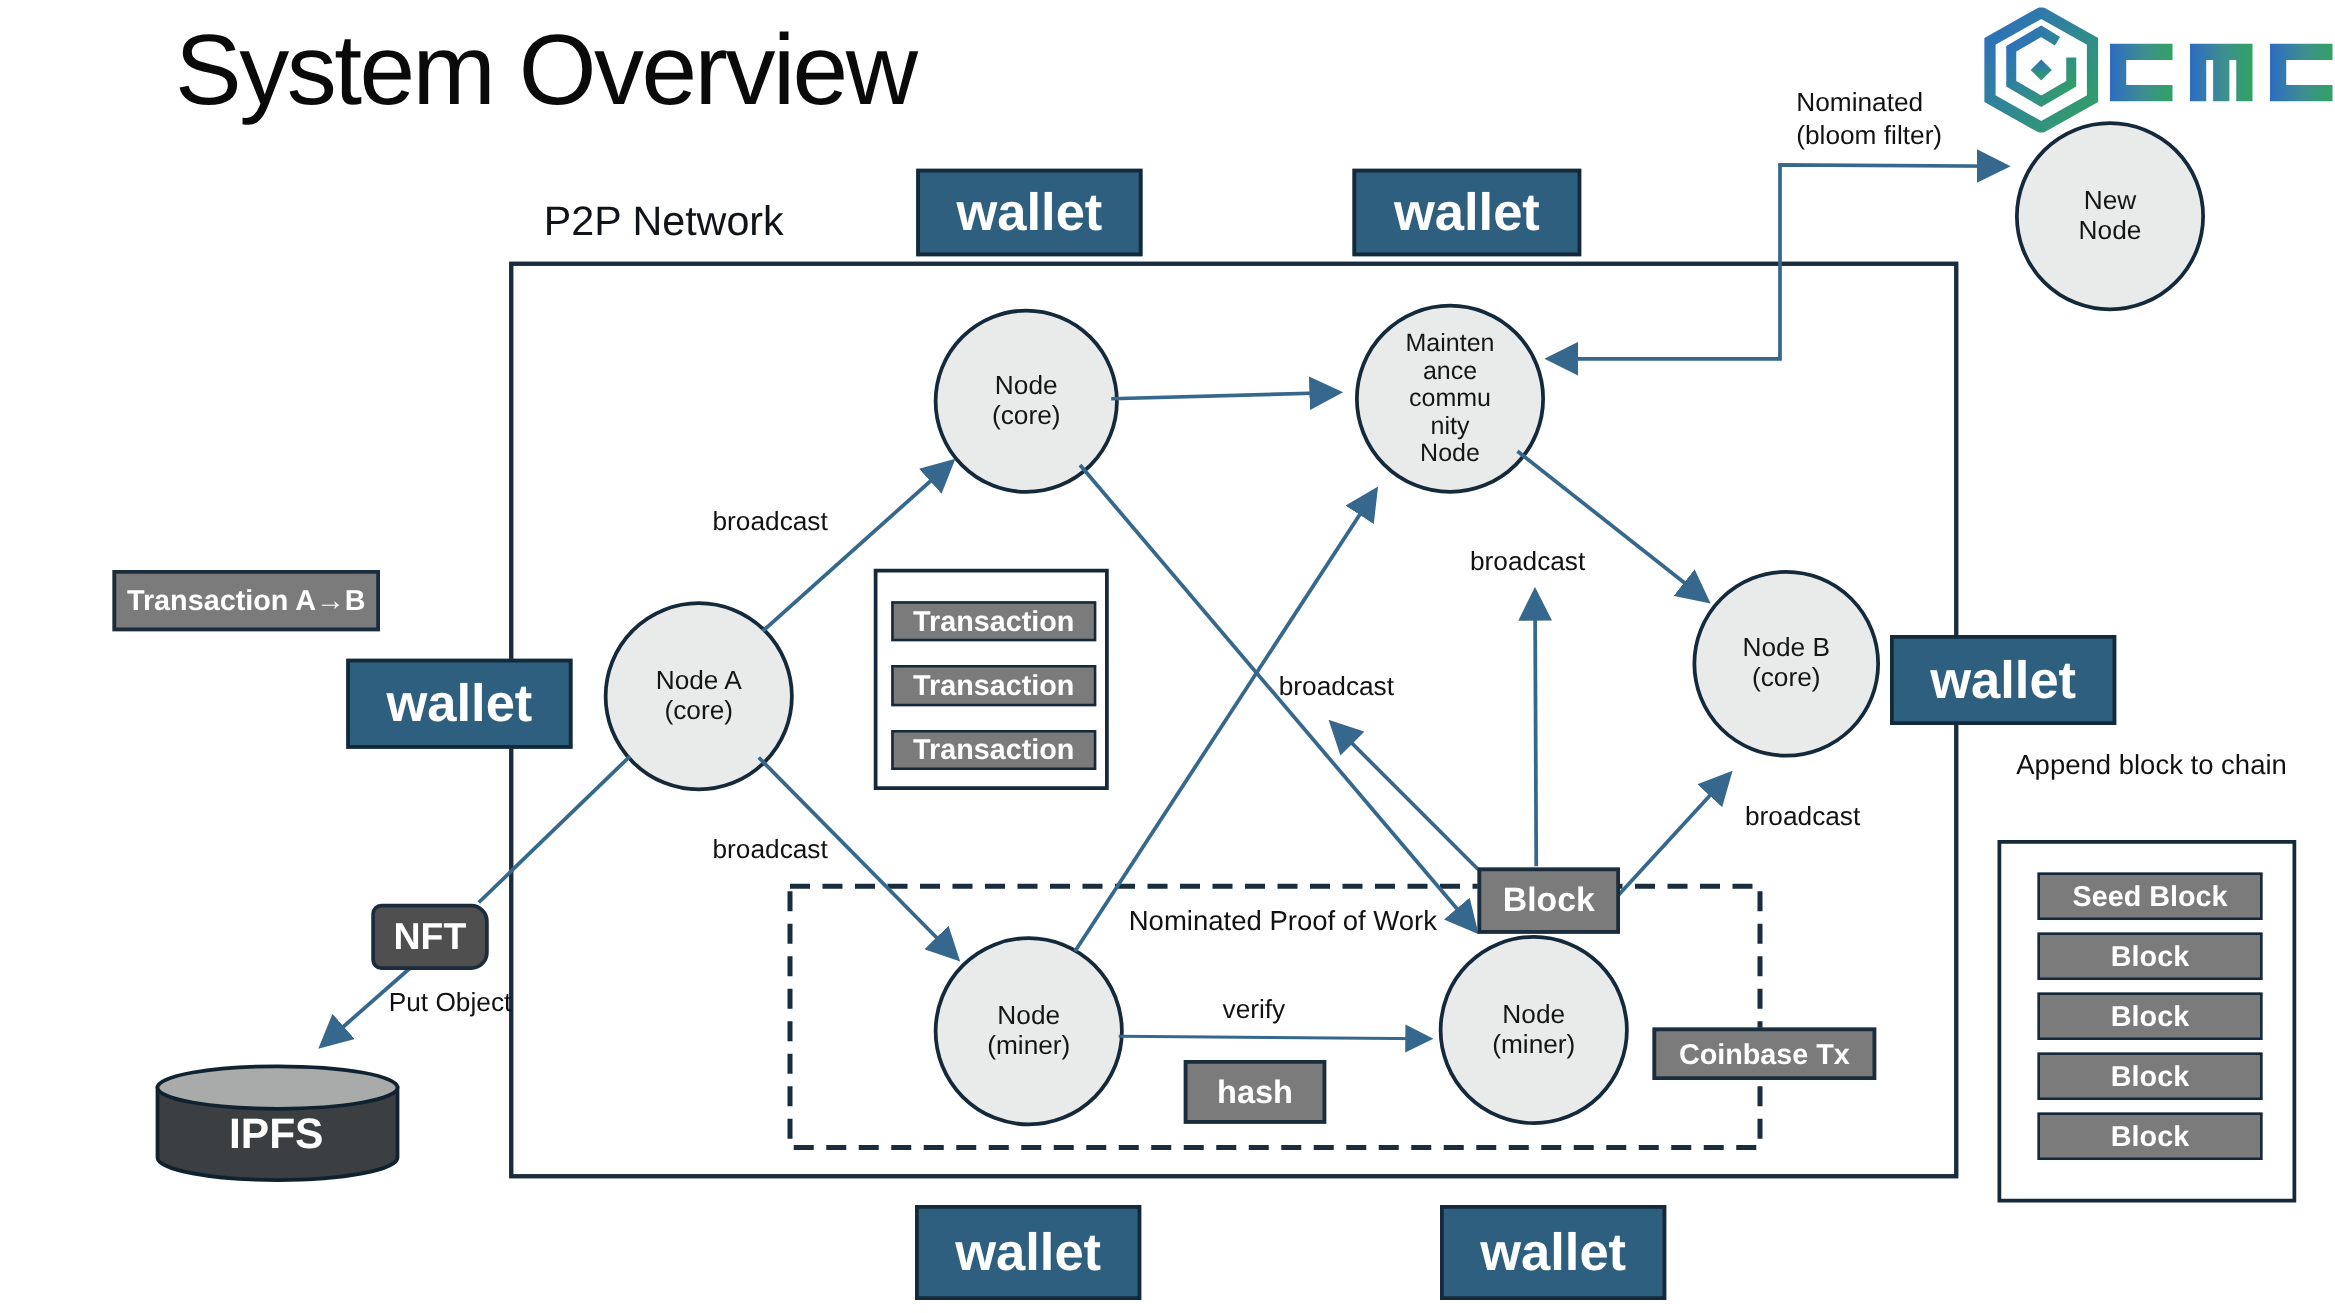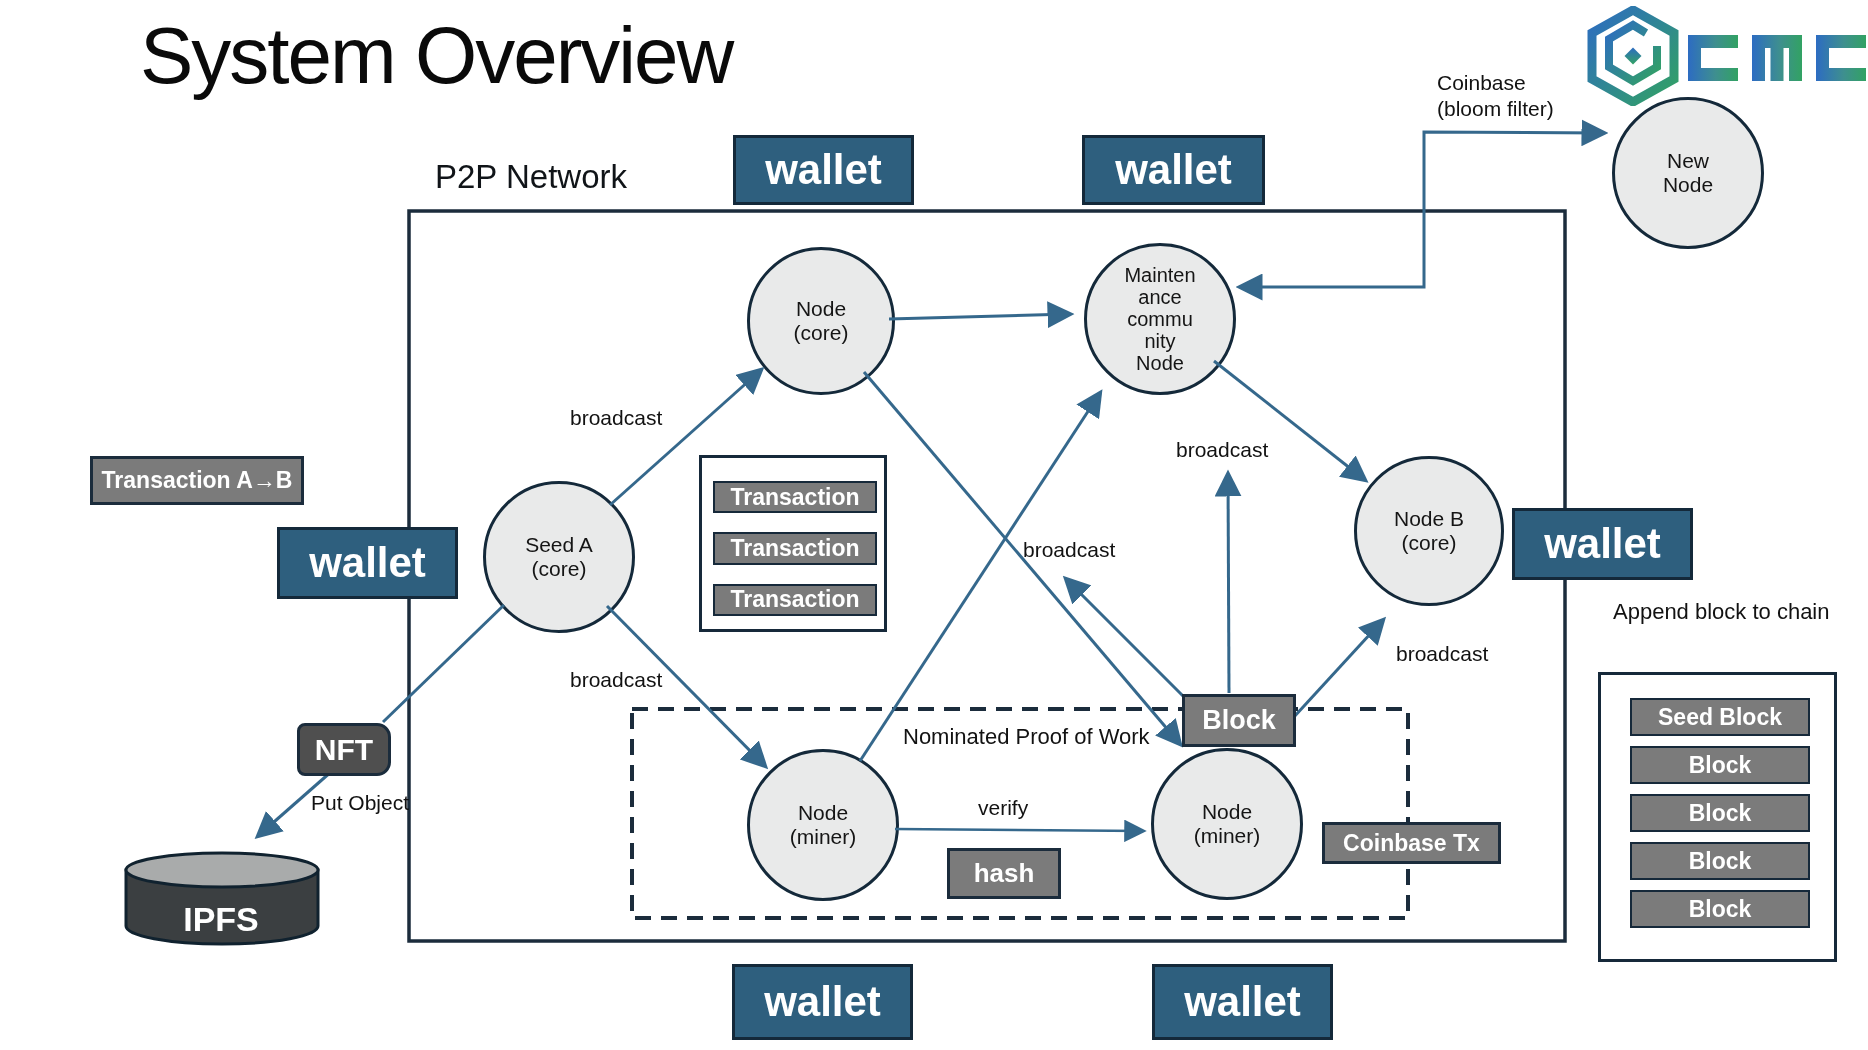--- a/index.html
+++ b/index.html
@@ -12,21 +12,21 @@
   .circle{position:absolute;z-index:1;border:3.5px solid #14293a;background:#e9eaea;border-radius:50%;
           display:flex;align-items:center;justify-content:center;text-align:center;
           color:#151515;font-size:21px;line-height:24px;}
   .wallet{position:absolute;z-index:3;background:#2e5f7e;border:3px solid #14293a;color:#fff;
           display:flex;align-items:center;justify-content:center;font-size:42px;font-weight:700;}
   .gbox{position:absolute;z-index:3;background:#7b7b7b;border:3px solid #1b2c3c;color:#fff;
         display:flex;align-items:center;justify-content:center;font-weight:700;}
   .whitebox{position:absolute;z-index:3;background:#ffffff;border:3px solid #16293a;}
   .lbl{position:absolute;z-index:4;color:#121212;font-size:21px;white-space:nowrap;}
   #nft{background:#4f4f4f;border-radius:8px 14px 14px 8px;font-size:30px;}
-  #ipfs-text{z-index:4;color:#fff;font-size:34px;font-weight:700;text-align:center;margin-top:12px;}
+  #ipfs-text{z-index:4;color:#fff;font-size:34px;font-weight:700;text-align:center;}
   #tx-stack{display:flex;flex-direction:column;gap:19px;padding:23px 11px 13px 11px;box-sizing:border-box;}
   #chain-box{display:flex;flex-direction:column;gap:10px;padding:23px 0 0 29px;box-sizing:border-box;margin-top:40px;}
   .tx-item{position:relative;width:164px;height:41px;background:#7b7b7b;border:2.5px solid #16293a;
            color:#fff;font-size:23px;font-weight:700;display:flex;align-items:center;justify-content:center;box-sizing:border-box;}
   .chain-item{position:relative;width:180px;height:38px;background:#7b7b7b;border:2.5px solid #16293a;
            color:#fff;font-size:23px;font-weight:700;display:flex;align-items:center;justify-content:center;box-sizing:border-box;}
   #logo{position:absolute;left:1586px;top:6px;z-index:4;}
   .hs{line-height:26px;}
 </style>
 </head>
@@ -103,21 +103,21 @@
     <div>
       <span style="display:block">Mainten</span>
       <span style="display:block">ance</span>
       <span style="display:block">commu</span>
       <span style="display:block">nity</span>
       <span style="display:block">Node</span>
     </div>
   </div>
   <div class="circle" style="left:483px;top:481px;width:146px;height:146px">
     <div>
-        <span style="display:block">Seed A</span>
+        <span style="display:block">Node A</span>
         <span style="display:block">(core)</span>
       </div>
   </div>
   <div class="circle" style="left:1354px;top:456px;width:144px;height:144px">
     <div>
         <span style="display:block">Node B</span>
         <span style="display:block">(core)</span>
       </div>
   </div>
   <div class="circle" style="left:747px;top:749px;width:146px;height:146px">
@@ -209,17 +209,17 @@
   <div class="lbl" style="left:570px;top:406px">broadcast</div>
   <div class="lbl" style="left:570px;top:668px">broadcast</div>
   <div class="lbl" style="left:1023px;top:538px">broadcast</div>
   <div class="lbl" style="left:1176px;top:438px">broadcast</div>
   <div class="lbl" style="left:1396px;top:642px">broadcast</div>
   <div class="lbl" style="left:978px;top:796px">verify</div>
   <div class="lbl" style="left:311px;top:791px">Put Object</div>
   <div class="lbl" style="left:903px;top:724px;font-size:22px">Nominated Proof of Work</div>
   <div class="lbl" style="left:1613px;top:599px;font-size:22px">Append block to chain</div>
   <div class="lbl hs" style="left:1437px;top:70px">
-    <span style="display:block">Coinbase</span>
+    <span style="display:block">Nominated</span>
     <span style="display:block">(bloom filter)</span>
   </div>
 
 </div>
 
 </body></html>

